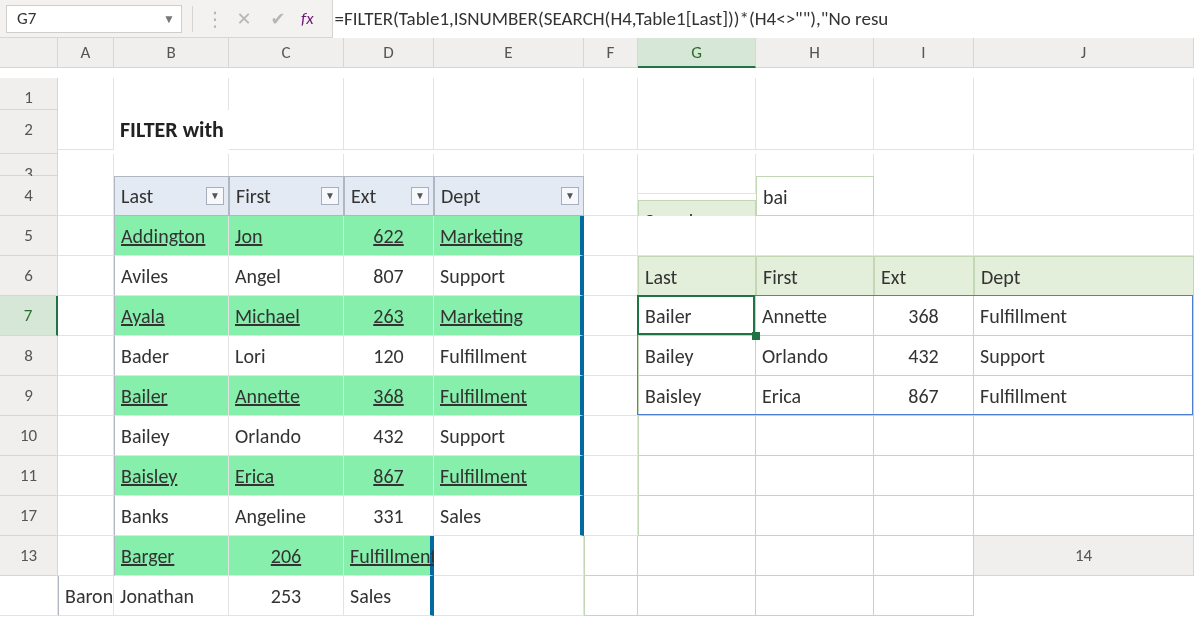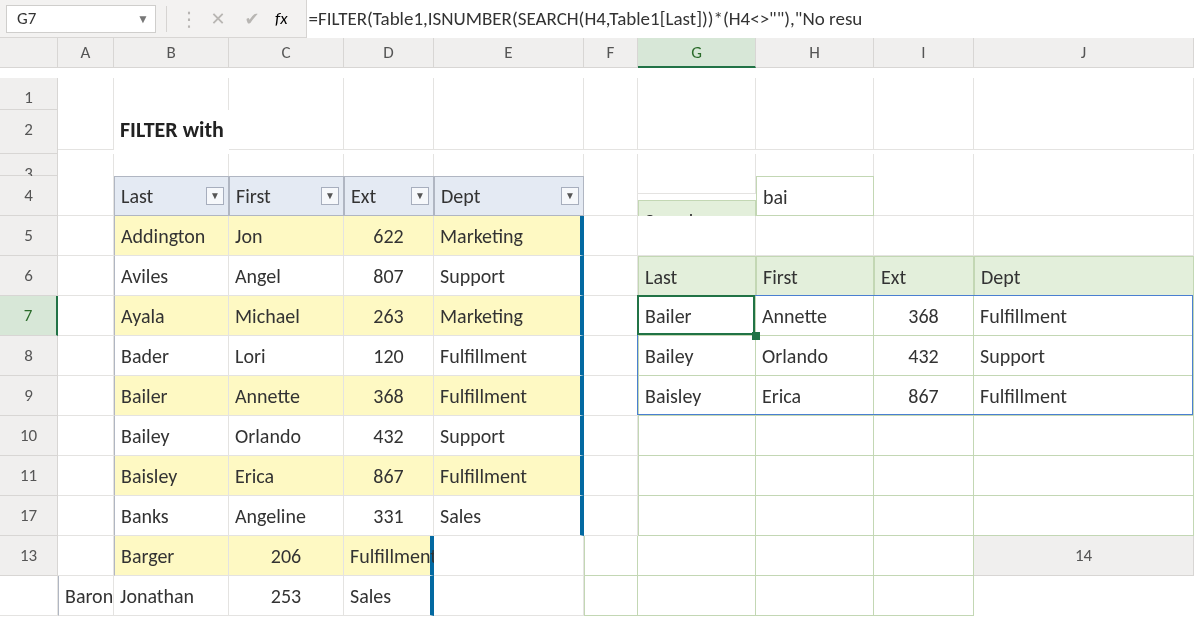--- a/index.html
+++ b/index.html
@@ -14,37 +14,37 @@
     display: flex;
     align-items: center;
     background: #f3f2f1;
     border-bottom: 1px solid #d8d6d4;
     height: 38px;
     padding-left: 6px;
   }
   .name-box {
     background: #fff;
     border: 1px solid #cfcecc;
-    width: 150px;
+    width: 176px;
     height: 28px;
     display: flex;
     align-items: center;
     justify-content: space-between;
     padding: 0 6px 0 10px;
     font-size: 17px;
     color: #333;
   }
   .nb-arrow { color:#777; font-size:12px; }
   .fb-sep { width:1px; background:#d6d4d2; height:26px; margin:0 10px; }
   .dots { color:#b7b5b3; font-size:20px; padding:0 2px; }
   .fb-btn {
     width: 34px; text-align:center; font-size:18px; color:#b8b6b3;
   }
   .fb-btn.enter { color:#b8b6b3; }
-  .fx { font-style: italic; color:#000000; font-size:17px; margin: 0 10px 0 6px; }
+  .fx { font-style: italic; color:#701a75; font-size:17px; margin: 0 10px 0 6px; }
   .formula-input {
     flex: 1;
     background: #fff;
     height: 38px;
     display:flex;
     align-items:center;
     padding-left: 2px;
     font-size: 19px;
     color:#333;
     border-left: 1px solid #d6d4d2;
@@ -101,21 +101,21 @@
     border: 1px solid #b0b6c2;
     display:flex; align-items:center; justify-content:space-between;
     padding: 0 4px 0 6px;
     color:#333;
   }
   .tblhdr .arrow {
     width:18px; height:18px; border:1px solid #a7aebd; background:#f6f8fb;
     display:flex; align-items:center; justify-content:center;
     font-size:10px; color:#555;
   }
-  .band-even { background:#fef9c3; }
+  .band-even { background:#86efac;text-decoration:underline; }
   .band-odd  { background:#ffffff; }
   .tbl-border-l { border-left:1px solid #b0b6c2; }
   .tbl-border-r { border-right:4px solid #0369a1; }
   .search-lbl { background:#e3efdb; border:1px solid #c3d7b4;margin-top:24px; }
   .search-val { background:#fff; border:1px solid #c3d7b4; }
   .res-hdr { background:#e3efdb; border:1px solid #c3d7b4; }
   .res-cell { border-right:1px solid #c3d7b4; border-bottom:1px solid #c3d7b4; }
   .res-left { border-left:1px solid #c3d7b4; }
   .num { text-align:center; }
   .active-cell { position:absolute; border:2px solid #217346; pointer-events:none; z-index:3;}

